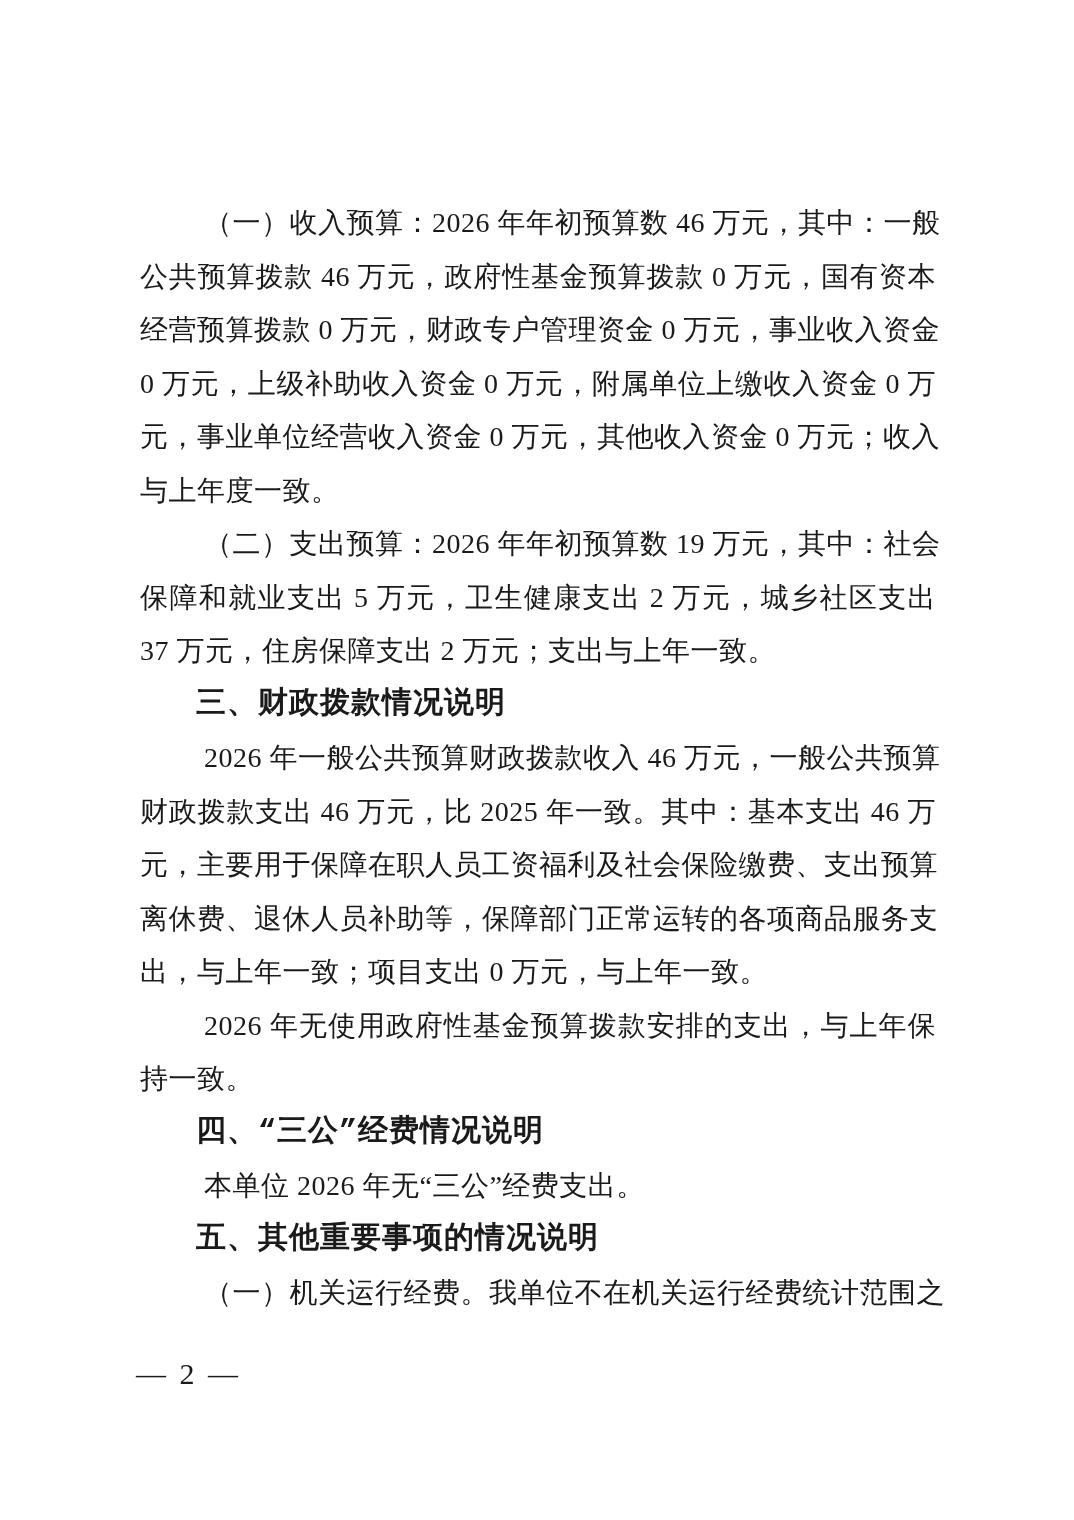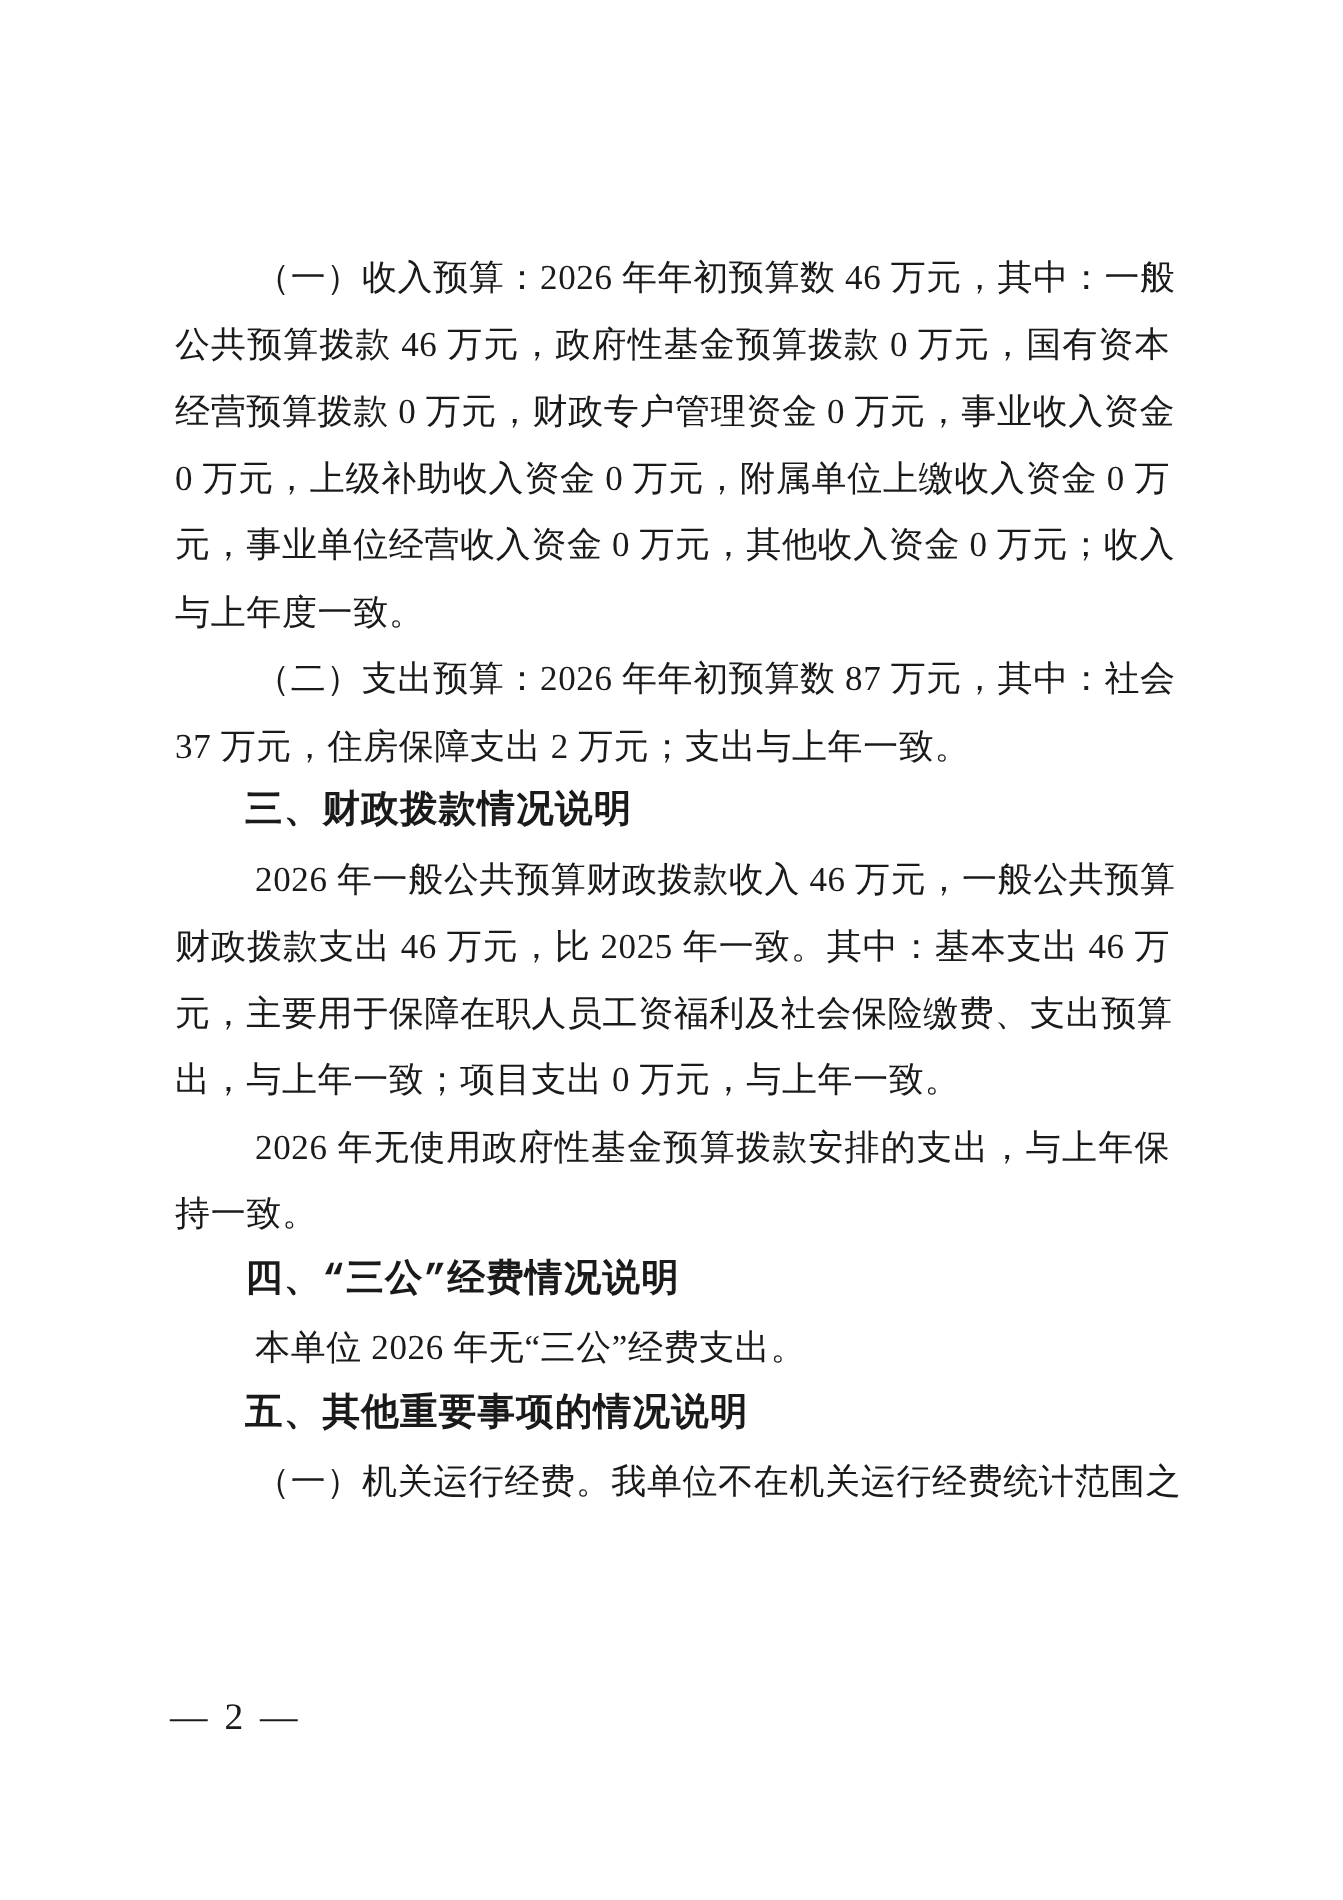--- a/index.html
+++ b/index.html
@@ -65,26 +65,28 @@
 <body>
 
 <div class="page">
   <div class="content">
     <div class="line indent fill">（一）收入预算：2026 年年初预算数 46 万元，其中：一般</div>
     <div class="line fill">公共预算拨款 46 万元，政府性基金预算拨款 0 万元，国有资本</div>
     <div class="line fill">经营预算拨款 0 万元，财政专户管理资金 0 万元，事业收入资金</div>
     <div class="line fill">0 万元，上级补助收入资金 0 万元，附属单位上缴收入资金 0 万</div>
     <div class="line fill">元，事业单位经营收入资金 0 万元，其他收入资金 0 万元；收入</div>
     <div class="line end">与上年度一致。</div>
-    <div class="line indent fill">（二）支出预算：2026 年年初预算数 87 万元，其中：社会</div>
+    <div class="line indent fill">（二）支出预算：2026 年年初预算数 19 万元，其中：社会</div>
+    <div class="line fill">保障和就业支出 5 万元，卫生健康支出 2 万元，城乡社区支出</div>
     <div class="line end">37 万元，住房保障支出 2 万元；支出与上年一致。</div>
     <div class="line heading">三、财政拨款情况说明</div>
     <div class="line indent fill">2026 年一般公共预算财政拨款收入 46 万元，一般公共预算</div>
     <div class="line fill">财政拨款支出 46 万元，比 2025 年一致。其中：基本支出 46 万</div>
     <div class="line fill">元，主要用于保障在职人员工资福利及社会保险缴费、支出预算</div>
+    <div class="line fill">离休费、退休人员补助等，保障部门正常运转的各项商品服务支</div>
     <div class="line end">出，与上年一致；项目支出 0 万元，与上年一致。</div>
     <div class="line indent fill">2026 年无使用政府性基金预算拨款安排的支出，与上年保</div>
     <div class="line end">持一致。</div>
     <div class="line heading">四、“三公”经费情况说明</div>
     <div class="line indent end">本单位 2026 年无“三公”经费支出。</div>
     <div class="line heading">五、其他重要事项的情况说明</div>
     <div class="line indent fill">（一）机关运行经费。我单位不在机关运行经费统计范围之</div>
   </div>
   <div class="pagenum">— 2 —</div>
 </div>

